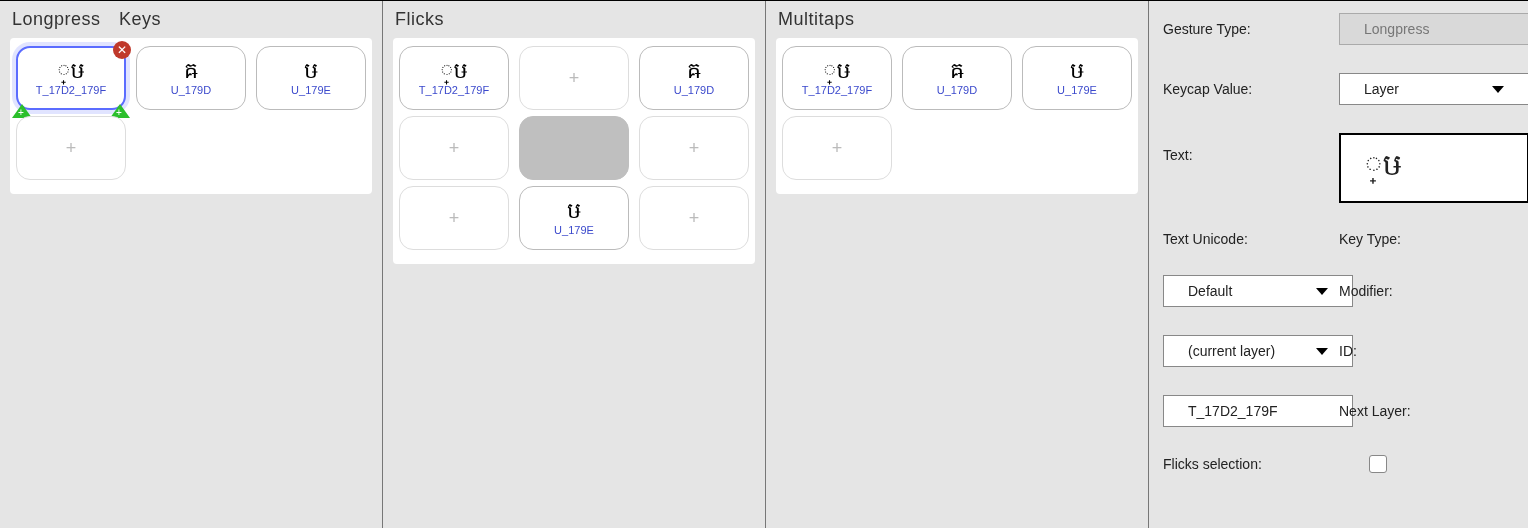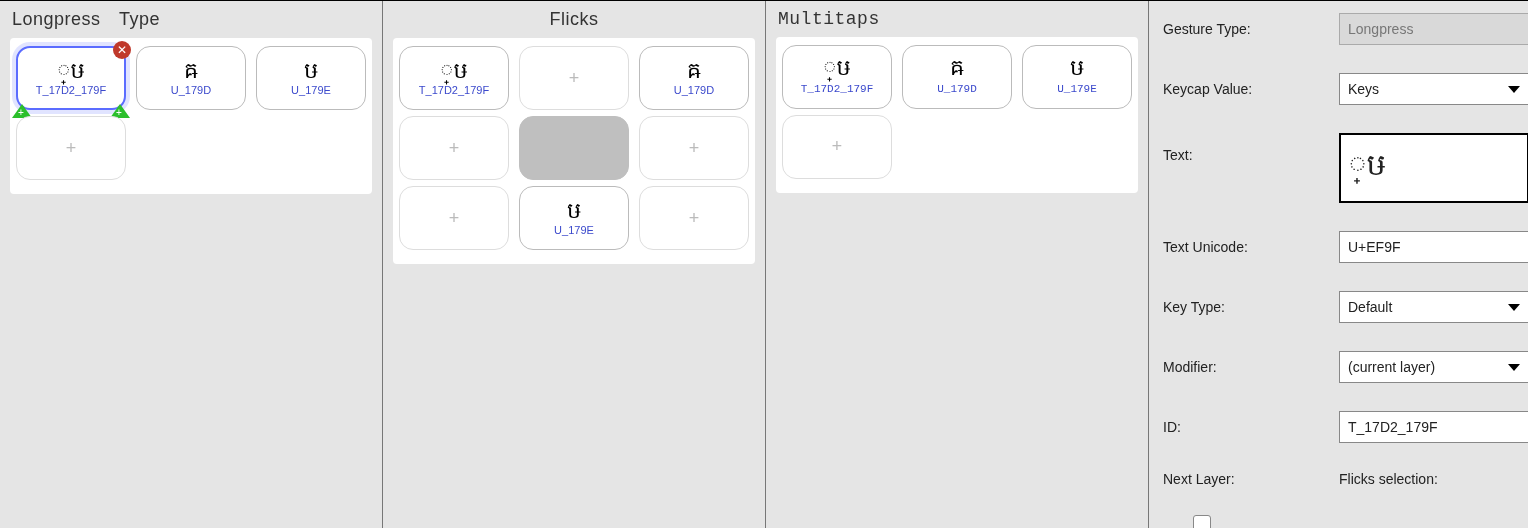--- a/index.html
+++ b/index.html
@@ -19,22 +19,22 @@
     height: 528px;
     border-top: 1px solid #000;
   }
   .panel {
     border-right: 1px solid #777;
     padding: 6px 10px 10px 10px;
     display: flex;
     flex-direction: column;
   }
   .panel-longpress { width: 390px; }
-  .panel-flicks    { width: 388px; text-align: center; }
-  .panel-multitaps { width: 388px; font-family: Liberation Mono, monospace; }
+  .panel-flicks    { width: 388px; }
+  .panel-multitaps { width: 388px; }
   .panel-props     { flex:1; border-right:none; background:#e5e5e5; }
 
   .panel-heading {
     font-size: 18px;
     color: #333;
     margin: 2px 2px 8px 2px;
     letter-spacing: 0.5px;
   }
   .keys-row {
     display: flex;
@@ -120,21 +120,21 @@
     gap:28px;
   }
   .props-grid label {
     color:#222;
     font-size:14px;
   }
   .field {
     height:32px;
     border:1px solid #888;
     background:#fff;
-    padding:4px 8px;
+    padding:4px 24px;
     font-size:14px;
     display:flex;
     align-items:center;
     justify-content:space-between;
     width: 190px;
   }
   .field.readonly {
     background:#d9d9d9;
     color:#777;
     border-color:#aaa;
@@ -163,21 +163,21 @@
     border-radius:4px;
     padding:8px 6px;
   }
 </style>
 </head>
 <body>
 
 <div class="app">
 
   <div class="panel panel-longpress">
-    <div class="panel-heading">Longpress Type</div>
+    <div class="panel-heading">Longpress Keys</div>
     <div class="white-wrap">
       <div class="keys-row">
         <div class="key selected">
           <span class="glyph">្ឞ</span>
           <span class="code">T_17D2_179F</span>
           <span class="close-badge">✕</span>
           <span class="tri left">
               <span class="tplus">+</span>
             </span>
           <span class="tri right">
@@ -269,32 +269,29 @@
   <div class="panel panel-props">
     <div class="props-grid">
 
       <label>Gesture Type:</label>
       <div class="field readonly">
         <span>Longpress</span>
       </div>
 
       <label>Keycap Value:</label>
       <div class="field select">
-        <span>Keys</span>
+        <span>Layer</span>
       </div>
 
       <label style="align-self:start;margin-top:14px;">Text:</label>
       <div class="field textbig">
         <span>្ឞ</span>
       </div>
 
       <label>Text Unicode:</label>
-      <div class="field">
-        <span>U+EF9F</span>
-      </div>
 
       <label>Key Type:</label>
       <div class="field select">
         <span>Default</span>
       </div>
 
       <label>Modifier:</label>
       <div class="field select">
         <span>(current layer)</span>
       </div>

